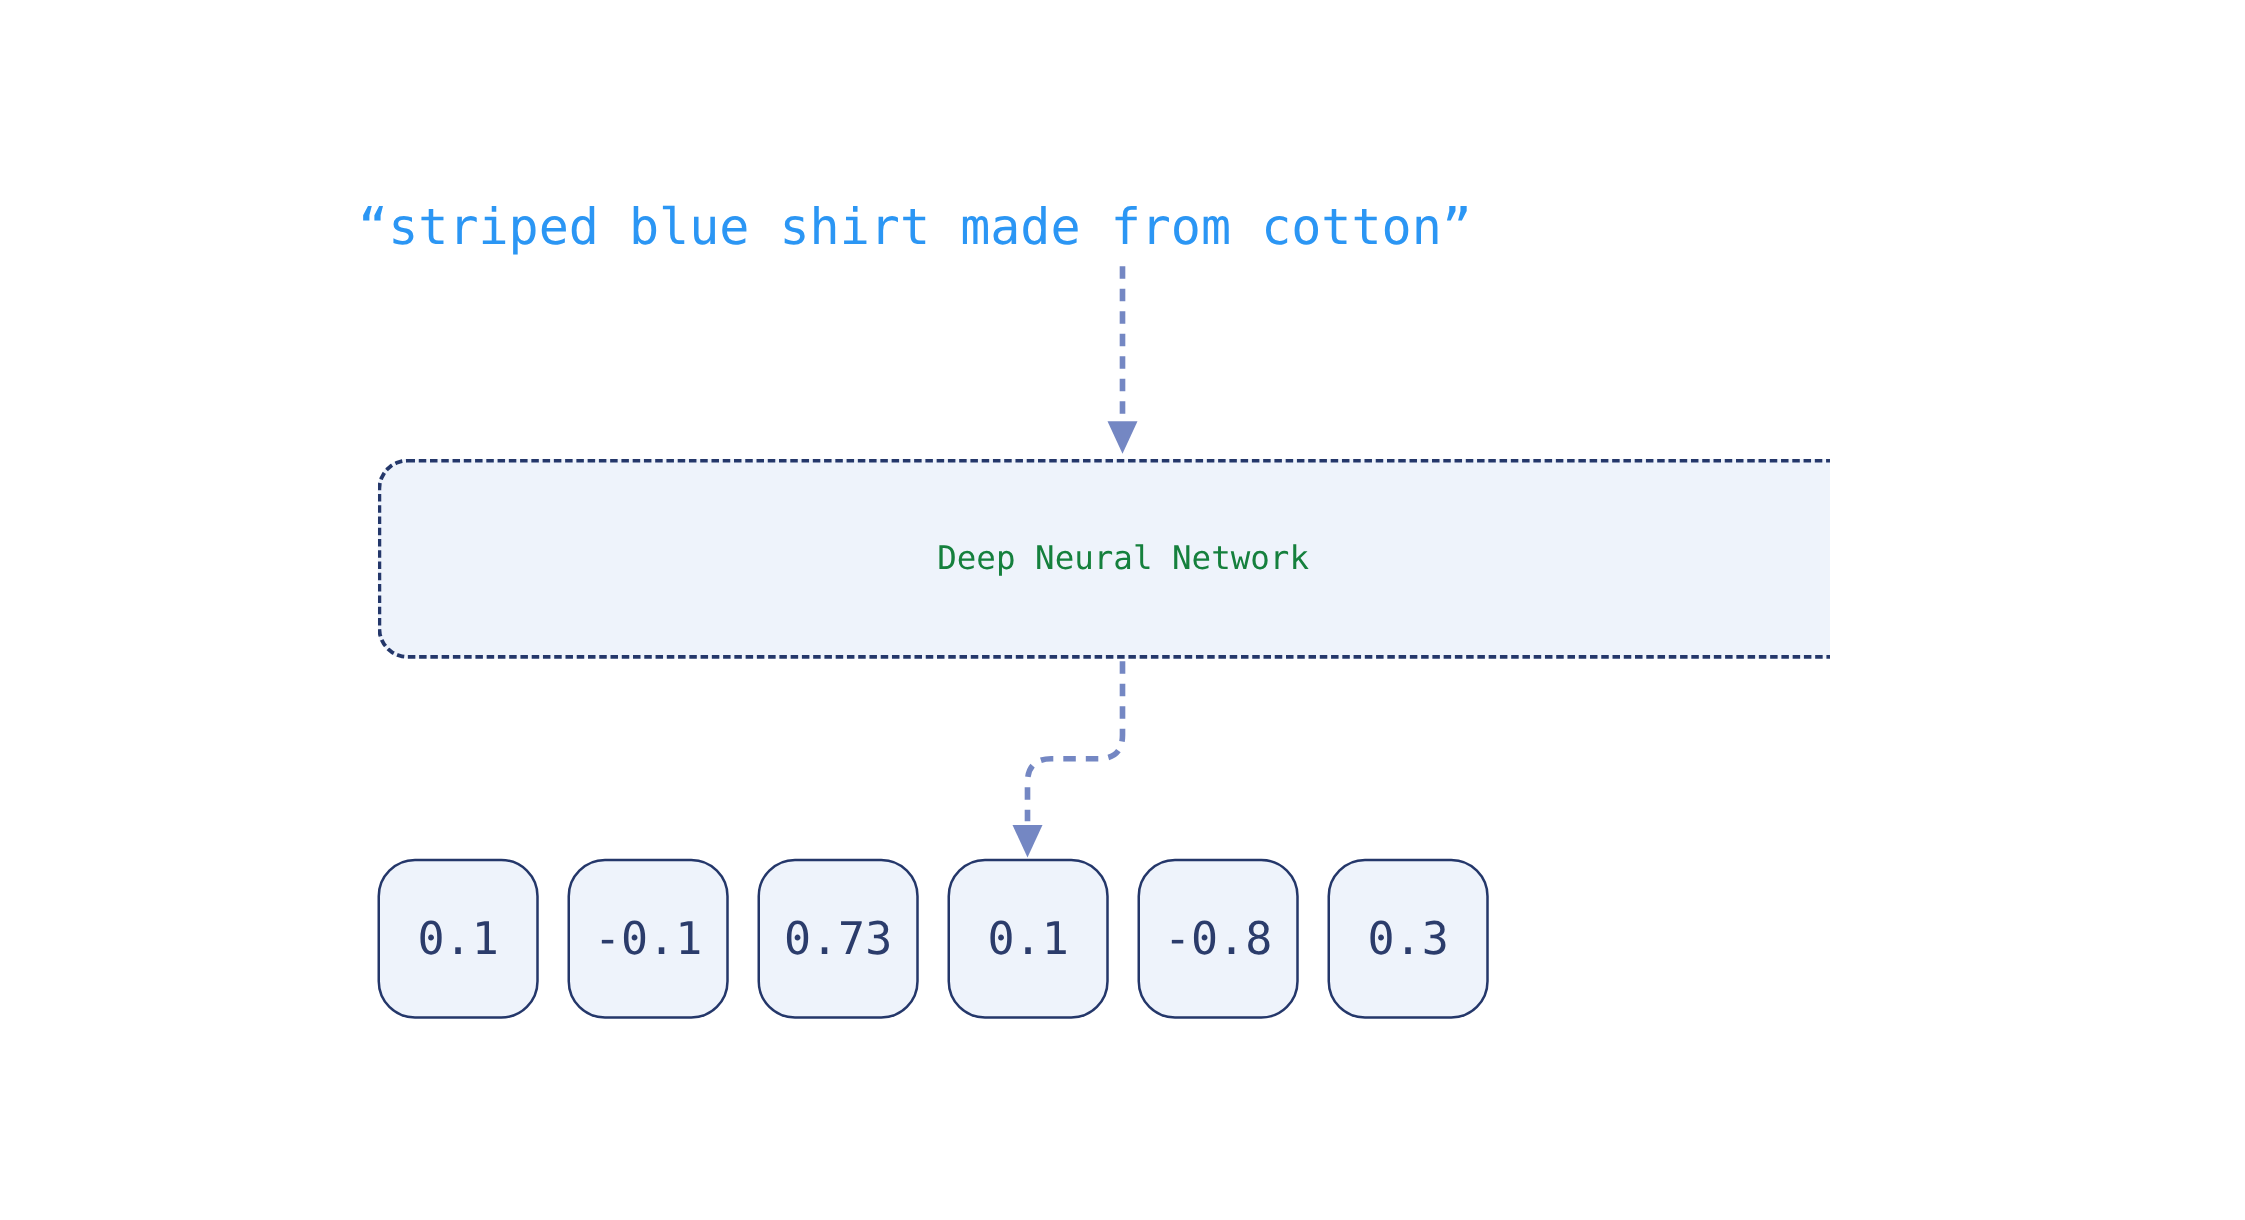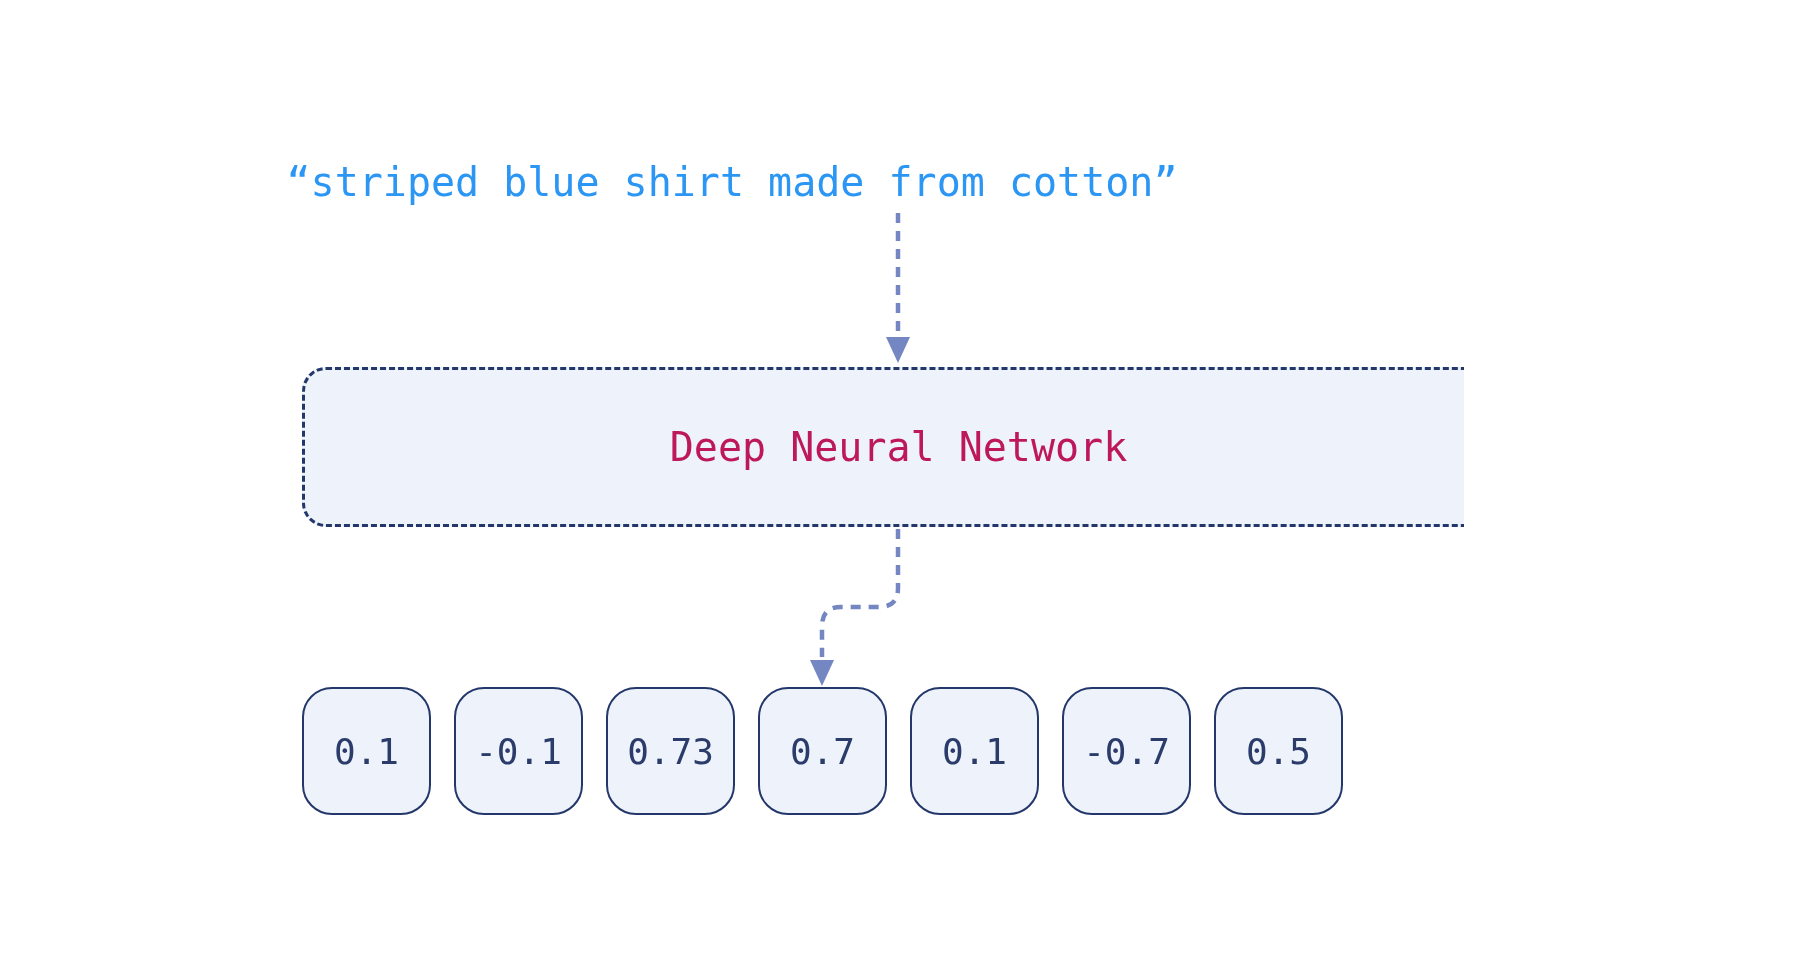--- a/index.html
+++ b/index.html
@@ -39,22 +39,22 @@
     height: 160px;
     box-sizing: border-box;
     background: #eef3fb;
     border: 3px dashed #24376a;
     border-radius: 24px;
     display: flex;
     align-items: center;
     justify-content: center;
   }
   .dnn-label {
-    font-size: 40px;
-    color: #be185d;
+    font-size: 26px;
+    color: #15803d;
     white-space: pre;
   }
   .vector-row {
     position: absolute;
     left: 302px;
     top: 687px;
     display: flex;
     gap: 23px;
   }
   .vector-cell {
@@ -96,26 +96,23 @@
     <div class="vector-cell">
       <span>0.1</span>
     </div>
     <div class="vector-cell">
       <span>-0.1</span>
     </div>
     <div class="vector-cell">
       <span>0.73</span>
     </div>
     <div class="vector-cell">
-      <span>0.7</span>
-    </div>
-    <div class="vector-cell">
       <span>0.1</span>
     </div>
     <div class="vector-cell">
-      <span>-0.7</span>
+      <span>-0.8</span>
     </div>
     <div class="vector-cell">
-      <span>0.5</span>
+      <span>0.3</span>
     </div>
   </div>
 
 </div>
 
 </body></html>

